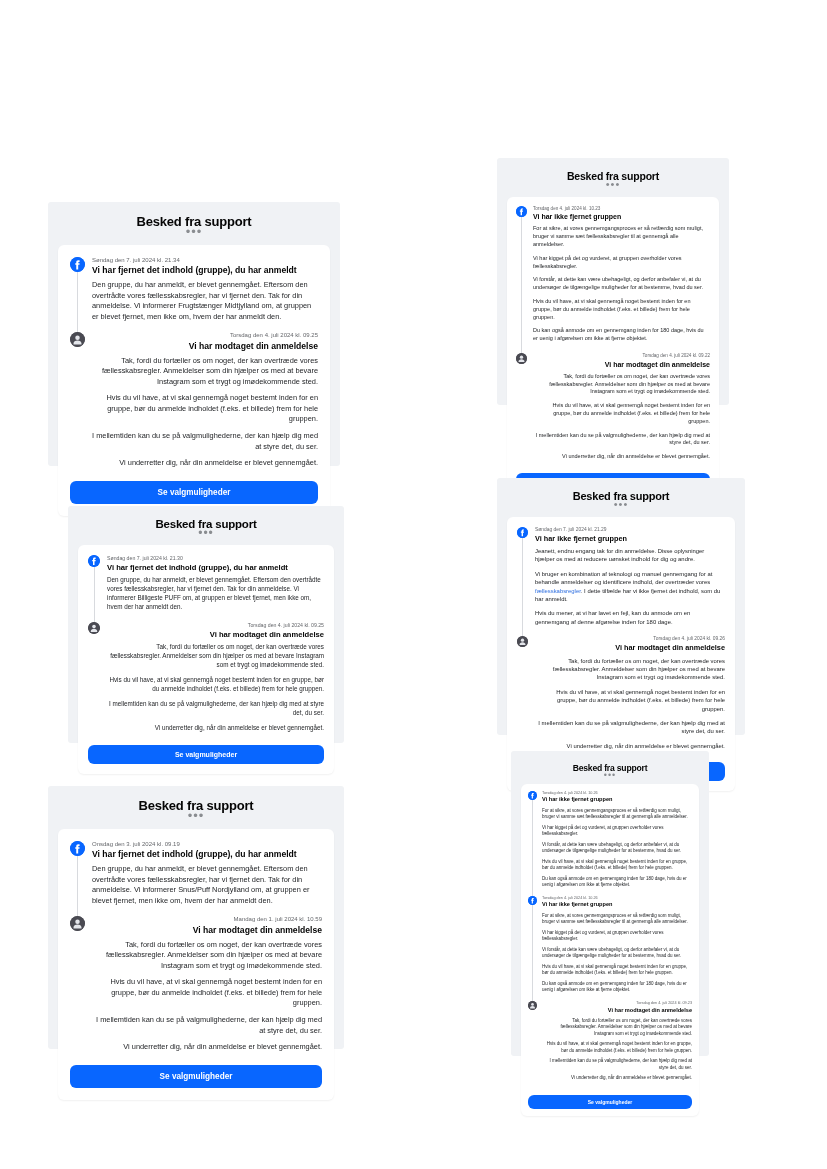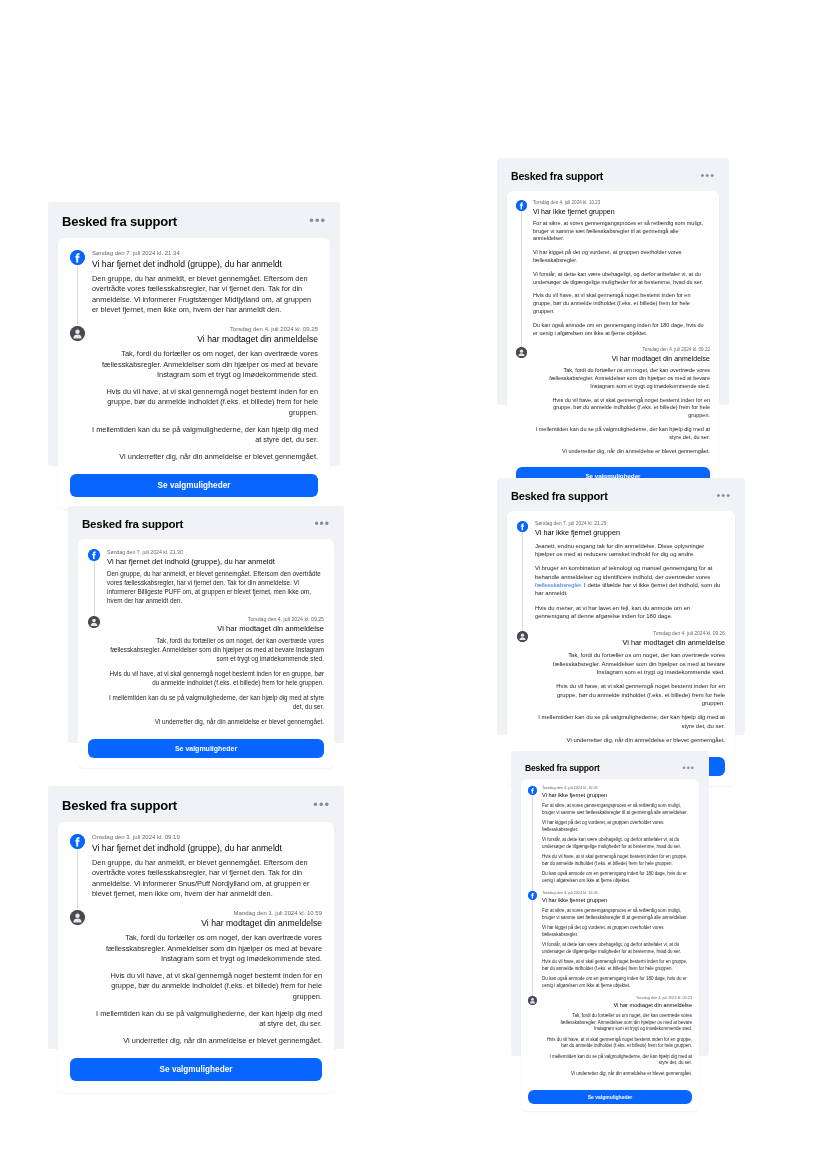--- a/index.html
+++ b/index.html
@@ -19,20 +19,21 @@
     border-radius: 3px;
     padding: 10px 10px 14px 10px;
     display: flex;
     flex-direction: column;
   }
   .panel-head {
     display: flex;
     align-items: center;
     justify-content: space-between;
     padding: 2px 4px 9px 4px;
+    flex-direction: column;
   }
   .panel-title {
     font-weight: bold;
     color: #050505;
     letter-spacing: -0.2px;
     white-space: nowrap;
   }
   .dots {
     color: #8a8d91;
     letter-spacing: 1px;
@@ -89,21 +90,21 @@
   .avatar.fb svg { width: 15px; height: 15px; display: block; }
   .avatar.person { background: #4a4a52; }
   .avatar.person svg { width: 15px; height: 15px; display: block; }
 
   .ts {
     color: #65676b;
     line-height: 1.25;
     margin-bottom: 1px;
   }
   .subject {
-    font-weight: normal;
+    font-weight: bold;
     color: #050505;
     line-height: 1.3;
     margin-bottom: 4px;
   }
   .para {
     color: #1c1e21;
     line-height: 1.42;
     margin-bottom: 6px;
   }
   .para:last-child { margin-bottom: 0; }

